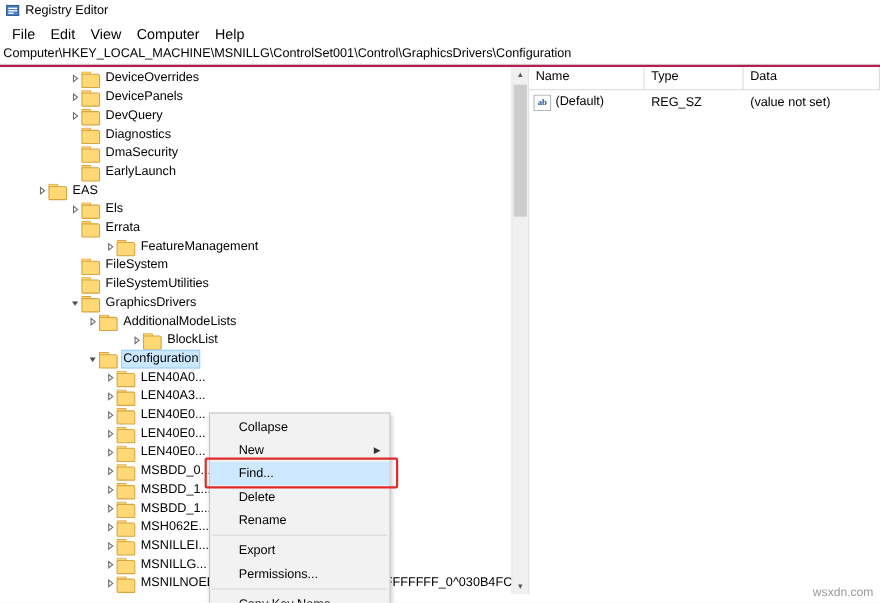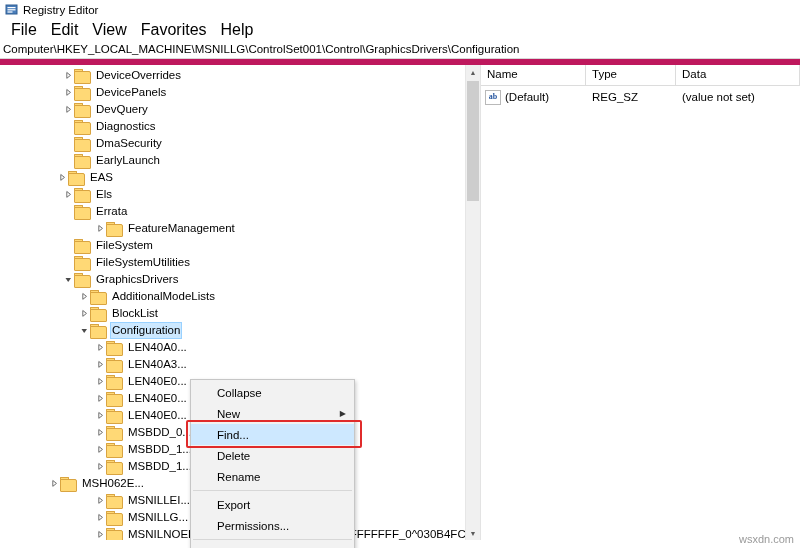--- a/index.html
+++ b/index.html
@@ -45,21 +45,21 @@
     color: #000;
     line-height: 14px;
   }
   
   .menubar {
     height: 19px;
     background: #ffffff;
     display: flex;
     align-items: center;
     padding-left: 4px;
-    font-size: 16px;
+    font-size: 13px;
   }
   .menubar .menu-item {
     padding: 2px 7px 3px 7px;
     color: #000;
     cursor: default;
   }
   
   .addressbar {
     height: 18px;
     background: #ffffff;
@@ -69,21 +69,21 @@
     padding-left: 3px;
     font-size: 11.5px;
     color: #000;
   }
   
   .content {
     flex: 1;
     display: flex;
     background: #84cc16;
     position: relative;
-    border-top: 6px solid #be185d;
+    border-top: 2px solid #be185d;
   }
   .tree-pane {
     width: 480px;
     position: relative;
     background: #ffffff;
     overflow: hidden;
     border-right: 1px solid #e3e3e3;
   }
   .tree-scroll-area {
     position: absolute;
@@ -213,21 +213,21 @@
     padding-top: 2px;
   }
   .list-row .cell {
     box-sizing: border-box;
     overflow: hidden;
     white-space: nowrap;
   }
   .cell.name {
     width: 105px;
     display: flex;
-    align-items: center;
+    align-items: flex-start;
     padding-left: 4px;
   }
   .cell.type { width: 90px; padding-left: 6px; }
   .cell.data { flex: 1; padding-left: 6px; }
   .ab-icon {
     width: 14px;
     height: 13px;
     margin-right: 4px;
     flex: none;
     border: 1px solid #b9b9b9;
@@ -315,21 +315,21 @@
         <rect x="2.5" y="8.4" width="5" height="1.2" fill="#ffffff"></rect>
       </svg>
     </div>
     <span class="title-text">Registry Editor</span>
   </div>
 
   <div class="menubar">
     <div class="menu-item">File</div>
     <div class="menu-item">Edit</div>
     <div class="menu-item">View</div>
-    <div class="menu-item">Favorites</div>
+    <div class="menu-item">Computer</div>
     <div class="menu-item">Help</div>
   </div>
 
   <div class="addressbar">
     <span>Computer\HKEY_LOCAL_MACHINE\MSNILLG\ControlSet001\Control\GraphicsDrivers\Configuration</span>
   </div>
 
   <div class="content">
 
     <div class="tree-pane">
@@ -388,21 +388,21 @@
               <span class="node-label">DmaSecurity</span>
             </div>
             <div class="tree-row" style="padding-left: 62px;">
               <span class="tw"></span>
               <span class="folder">
                 <span class="f-tab"></span>
                 <span class="f-back"></span>
               </span>
               <span class="node-label">EarlyLaunch</span>
             </div>
-            <div class="tree-row" style="padding-left: 32px; margin-left: 24px;">
+            <div class="tree-row" style="padding-left: 32px;">
               <span class="tw">
                 <svg width="9" height="9" viewBox="0 0 9 9">
                   <path d="M2.8 1.5 L6.5 4.4 L2.8 7.3 Z" fill="none" stroke="#6f6f6f" stroke-width="1"></path>
                 </svg>
               </span>
               <span class="folder">
                 <span class="f-tab"></span>
                 <span class="f-back"></span>
               </span>
               <span class="node-label">EAS</span>
@@ -472,35 +472,35 @@
                 <svg width="9" height="9" viewBox="0 0 9 9">
                   <path d="M2.8 1.5 L6.5 4.4 L2.8 7.3 Z" fill="none" stroke="#6f6f6f" stroke-width="1"></path>
                 </svg>
               </span>
               <span class="folder">
                 <span class="f-tab"></span>
                 <span class="f-back"></span>
               </span>
               <span class="node-label">AdditionalModeLists</span>
             </div>
+            <div class="tree-row" style="padding-left: 78px; margin-left: 40px;">
+              <span class="tw">
+                <svg width="9" height="9" viewBox="0 0 9 9">
+                  <path d="M2.8 1.5 L6.5 4.4 L2.8 7.3 Z" fill="none" stroke="#6f6f6f" stroke-width="1"></path>
+                </svg>
+              </span>
+              <span class="folder">
+                <span class="f-tab"></span>
+                <span class="f-back"></span>
+              </span>
+              <span class="node-label">BlockList</span>
+            </div>
             <div class="tree-row" style="padding-left: 78px;">
               <span class="tw">
                 <svg width="9" height="9" viewBox="0 0 9 9">
-                  <path d="M2.8 1.5 L6.5 4.4 L2.8 7.3 Z" fill="none" stroke="#6f6f6f" stroke-width="1"></path>
-                </svg>
-              </span>
-              <span class="folder">
-                <span class="f-tab"></span>
-                <span class="f-back"></span>
-              </span>
-              <span class="node-label">BlockList</span>
-            </div>
-            <div class="tree-row" style="padding-left: 78px;">
-              <span class="tw">
-                <svg width="9" height="9" viewBox="0 0 9 9">
                   <path d="M1.5 3 L7 3 L4.2 7 Z" fill="#4a4a4a"></path>
                 </svg>
               </span>
               <span class="folder">
                 <span class="f-tab"></span>
                 <span class="f-back"></span>
               </span>
               <span class="node-label selected">Configuration</span>
             </div>
             <div class="tree-row" style="padding-left: 94px;">
@@ -592,21 +592,21 @@
                 <svg width="9" height="9" viewBox="0 0 9 9">
                   <path d="M2.8 1.5 L6.5 4.4 L2.8 7.3 Z" fill="none" stroke="#6f6f6f" stroke-width="1"></path>
                 </svg>
               </span>
               <span class="folder">
                 <span class="f-tab"></span>
                 <span class="f-back"></span>
               </span>
               <span class="node-label">MSBDD_1...</span>
             </div>
-            <div class="tree-row" style="padding-left: 48px; text-align: right;">
+            <div class="tree-row" style="padding-left: 94px; text-align: right;">
               <span class="tw">
                 <svg width="9" height="9" viewBox="0 0 9 9">
                   <path d="M2.8 1.5 L6.5 4.4 L2.8 7.3 Z" fill="none" stroke="#6f6f6f" stroke-width="1"></path>
                 </svg>
               </span>
               <span class="folder">
                 <span class="f-tab"></span>
                 <span class="f-back"></span>
               </span>
               <span class="node-label">MSH062E...</span>

